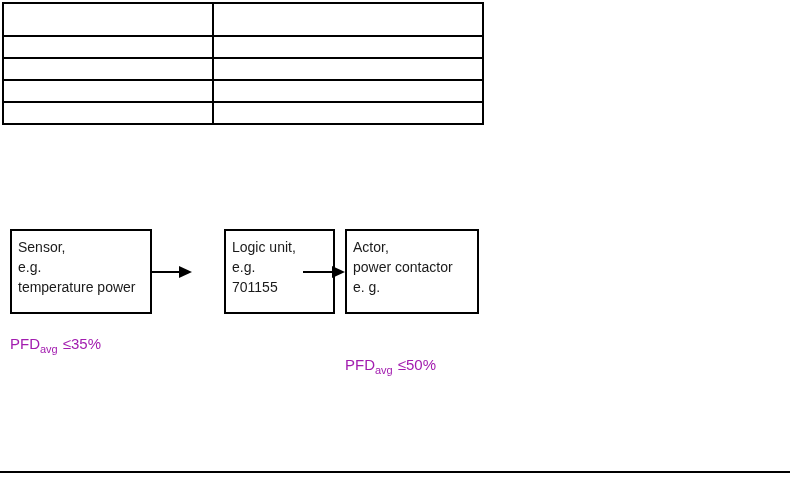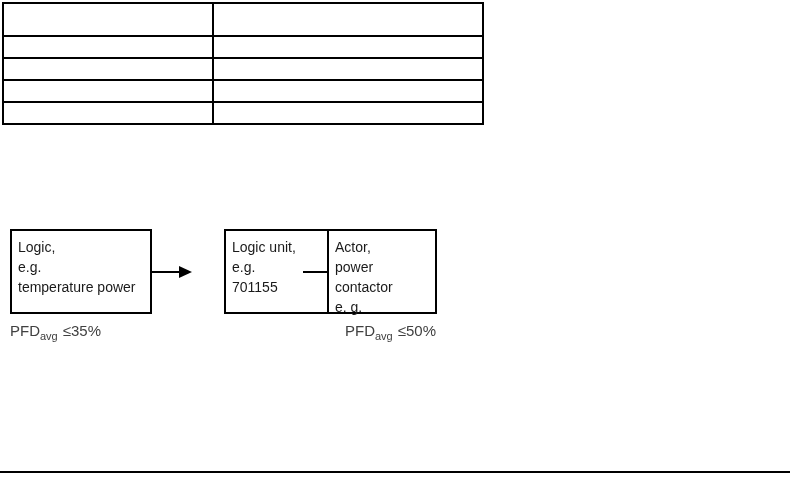--- a/index.html
+++ b/index.html
@@ -40,41 +40,41 @@
     background: #ffffff;
     padding: 6px 6px 0 6px;
     font-size: 14px;
     line-height: 20px;
     color: #1a1a1a;
     height: 85px;
     top: 229px;
   }
   .box-sensor { left: 10px;  width: 142px; }
   .box-logic  { left: 192px; width: 111px; margin-left: 32px; }
-  .box-actor  { left: 327px; width: 110px; }
+  .box-actor  { left: 345px; width: 134px; }
 
   .arrow {
     position: absolute;
     top: 265px;
     height: 14px;
   }
   .arrow-1 { left: 152px; width: 40px; }
   .arrow-2 { left: 303px; width: 42px; }
   .arrow svg { display: block; width: 100%; height: 100%; }
 
   .pfd-label {
     position: absolute;
-    top: 322px;
+    top: 335px;
     font-size: 15px;
     white-space: nowrap;
-    color: #404040;
+    color: #a21caf;
   }
   .pfd-sensor { left: 10px; }
   .pfd-logic  { left: 192px; }
-  .pfd-actor  { left: 345px; }
+  .pfd-actor  { left: 345px; margin-top: 21px; }
   .pfd-label sub {
     font-size: 11px;
     vertical-align: -4px;
     line-height: 0;
   }
   .pfd-value { margin-left: 5px; }
 
   
   .footer-rule {
     position: absolute;
@@ -113,21 +113,21 @@
         <td></td>
       </tr>
       <tr class="body-row">
         <td></td>
         <td></td>
       </tr>
     </tbody>
   </table>
 
   <div class="diagram-box box-sensor">
-    <div>Logic,</div>
+    <div>Sensor,</div>
     <div>e.g.</div>
     <div>temperature power</div>
   </div>
 
   <div class="arrow arrow-1">
     <svg viewBox="0 0 40 14" xmlns="http://www.w3.org/2000/svg">
       <line x1="0" y1="7" x2="29" y2="7" stroke="#000000" stroke-width="2"></line>
       <polygon points="27,1 40,7 27,13" fill="#000000"></polygon>
     </svg>
   </div>

